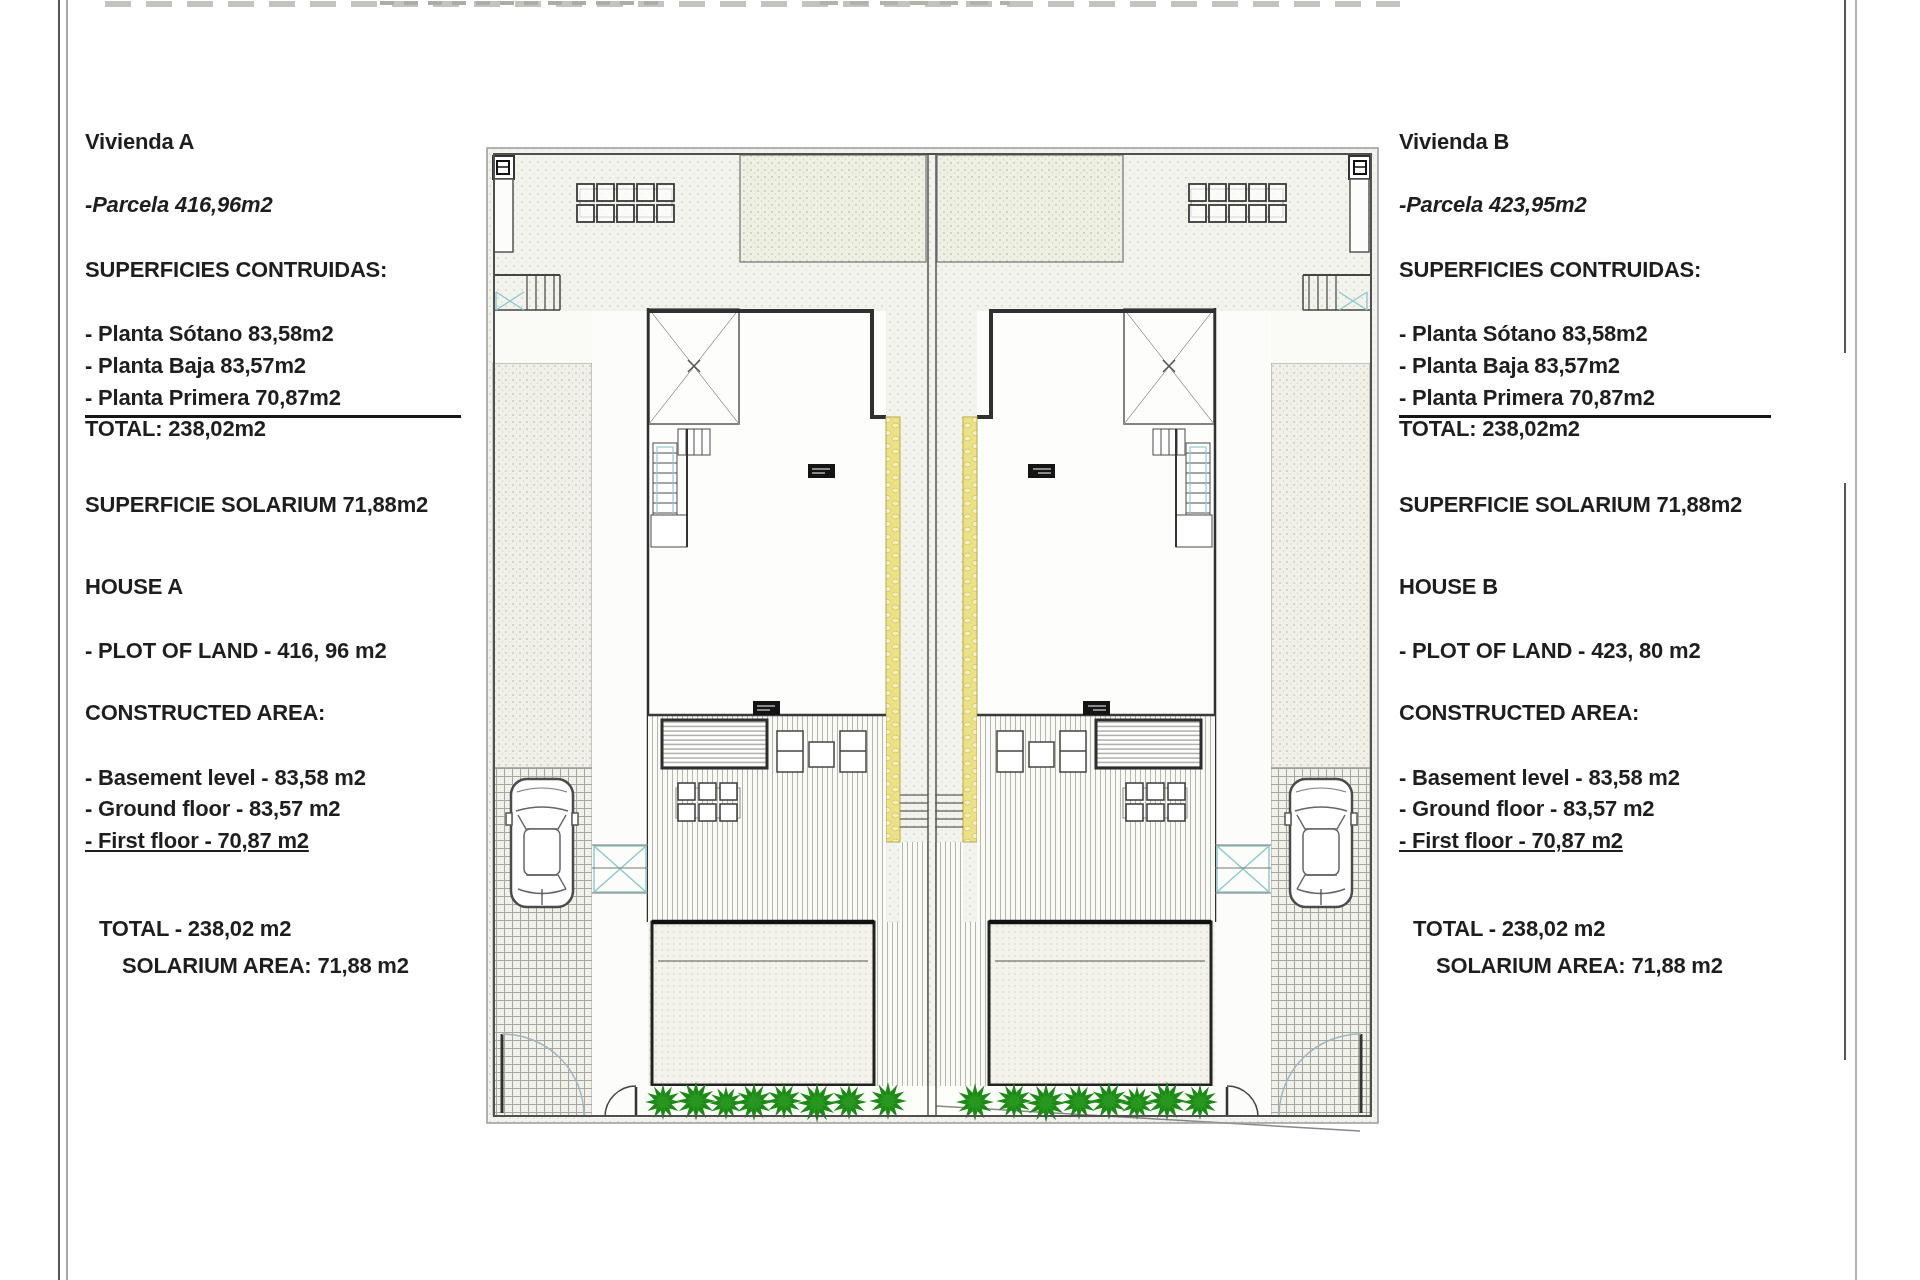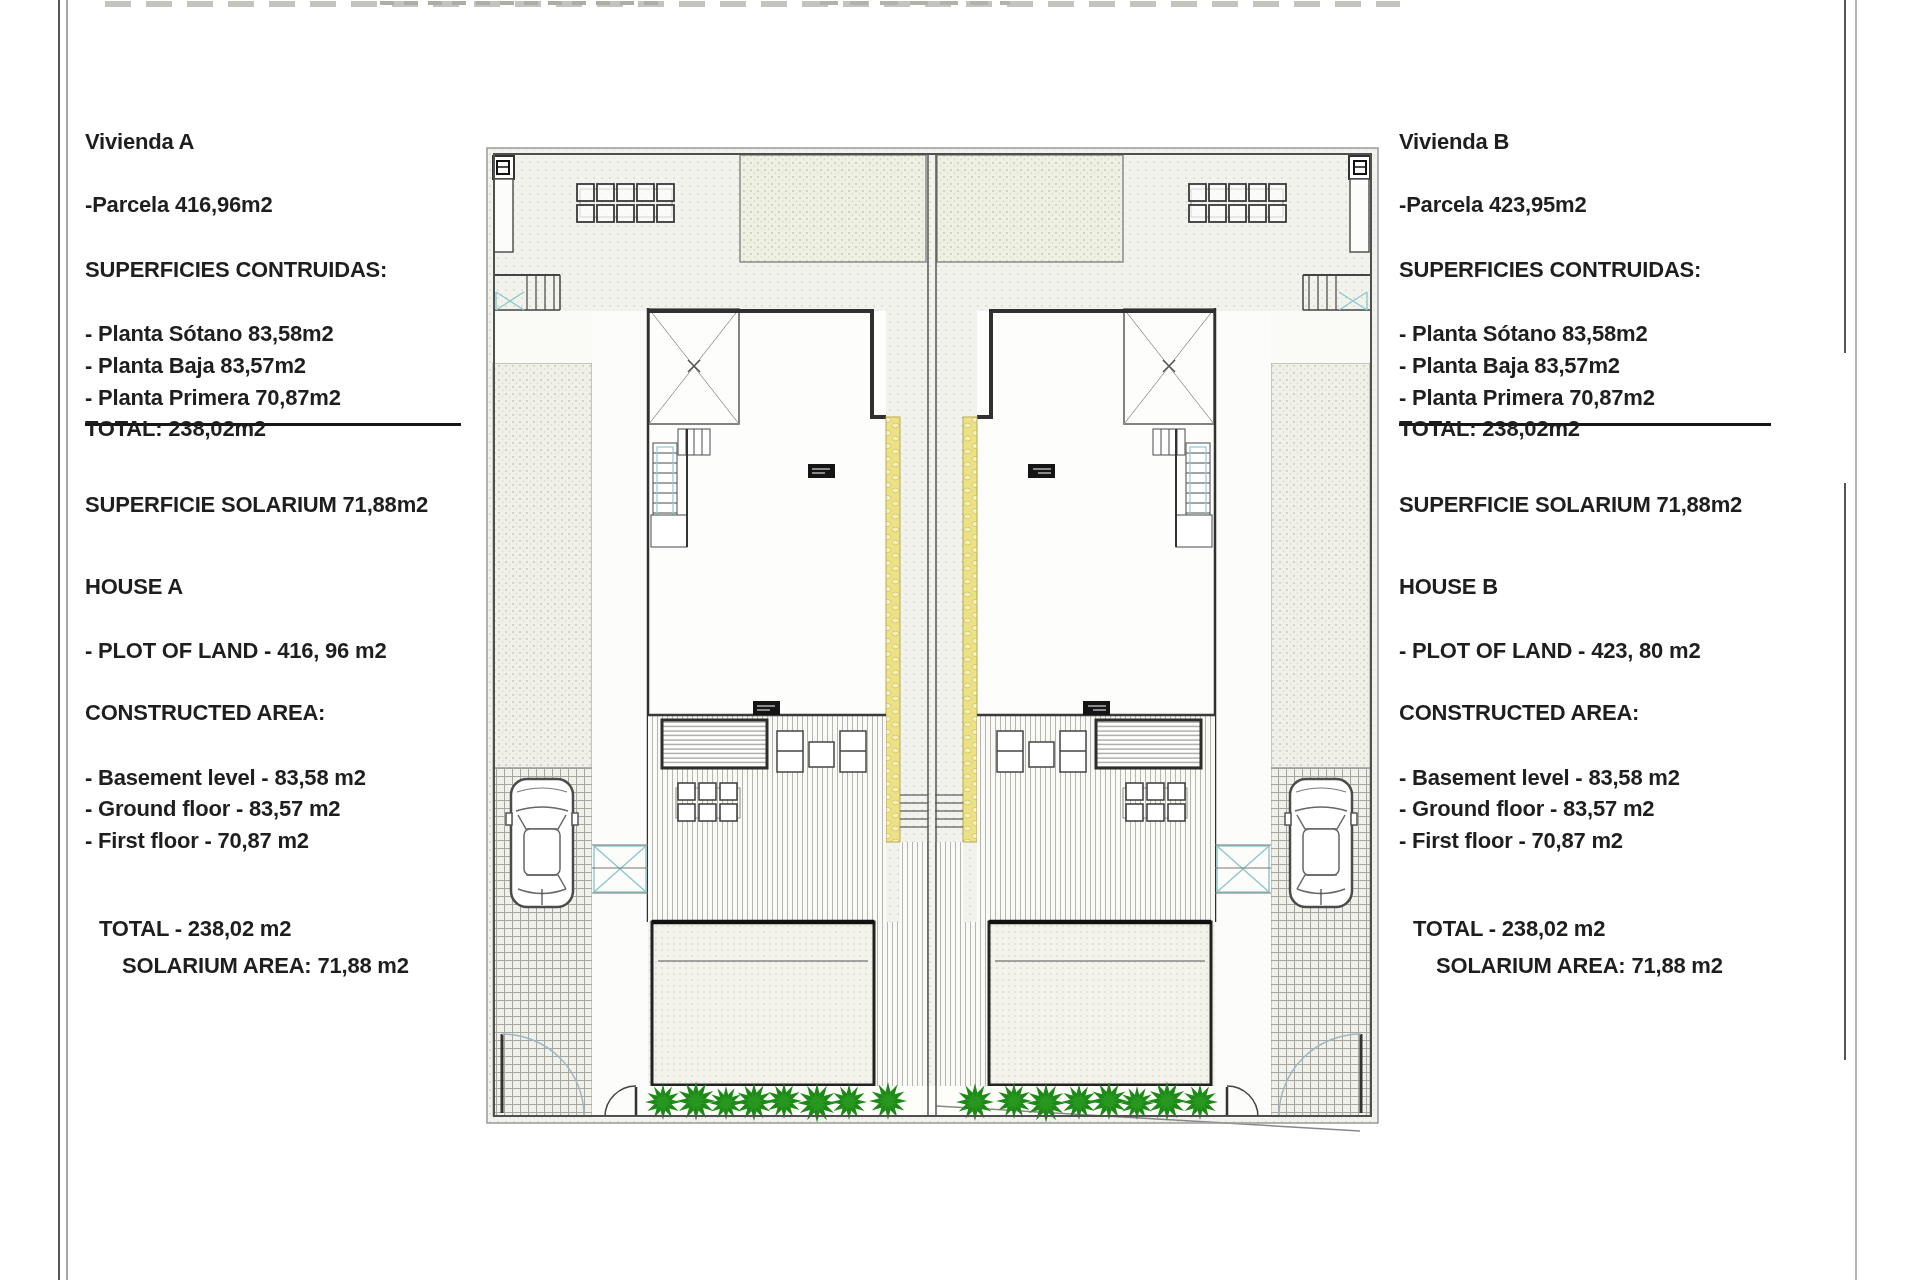--- a/index.html
+++ b/index.html
@@ -6,27 +6,27 @@
   .page{
     position:relative;width:1920px;height:1280px;background:#ffffff;
     font-family:"Liberation Sans",sans-serif;overflow:hidden;
   }
   .plan-svg{position:absolute;left:0;top:0;width:1920px;height:1280px;z-index:1;}
   .anno-col{position:absolute;top:0;width:430px;z-index:3;color:#1e1e1e;
     font-weight:bold;font-size:22px;line-height:26px;letter-spacing:-0.2px;}
   .col-a{left:85px;}
   .col-b{left:1399px;}
   .anno-col .ln{position:absolute;left:0;white-space:nowrap;}
-  .ln1{top:129px;}  .ln2{top:192px;}  .ln3{top:257px;}
+  .ln1{top:129px;}  .ln2{top:192px;font-style:italic;}  .ln3{top:257px;}
   .ln4{top:321px;}  .ln5{top:353px;}  .ln6{top:385px;}
   .ln7{top:416px;}  .ln8{top:492px;}  .ln9{top:574px;}
   .ln10{top:638px;} .ln11{top:700px;} .ln12{top:765px;}
-  .ln13{top:796px;text-align:center;} .ln14{top:828px;} .ln15{top:892px;padding-left:14px;margin-top:24px;}
+  .ln13{top:796px;text-align:center;} .ln14{top:828px;text-decoration:underline;} .ln15{top:892px;padding-left:14px;margin-top:24px;}
   .ln16{top:953px;padding-left:5px;margin-left:32px;}
-  .underlined{border-bottom:3px solid #161616;width:376px;padding-bottom:12px;}
+  .underlined{border-bottom:3px solid #161616;width:376px;padding-bottom:4px;}
   .col-b .underlined{width:372px;}
 </style>
 </head>
 <body>
 
 <div class="page">
 
   <svg class="plan-svg" viewBox="0 0 1920 1280">
     <defs>
       <pattern id="dots" width="8" height="8" patternUnits="userSpaceOnUse">

